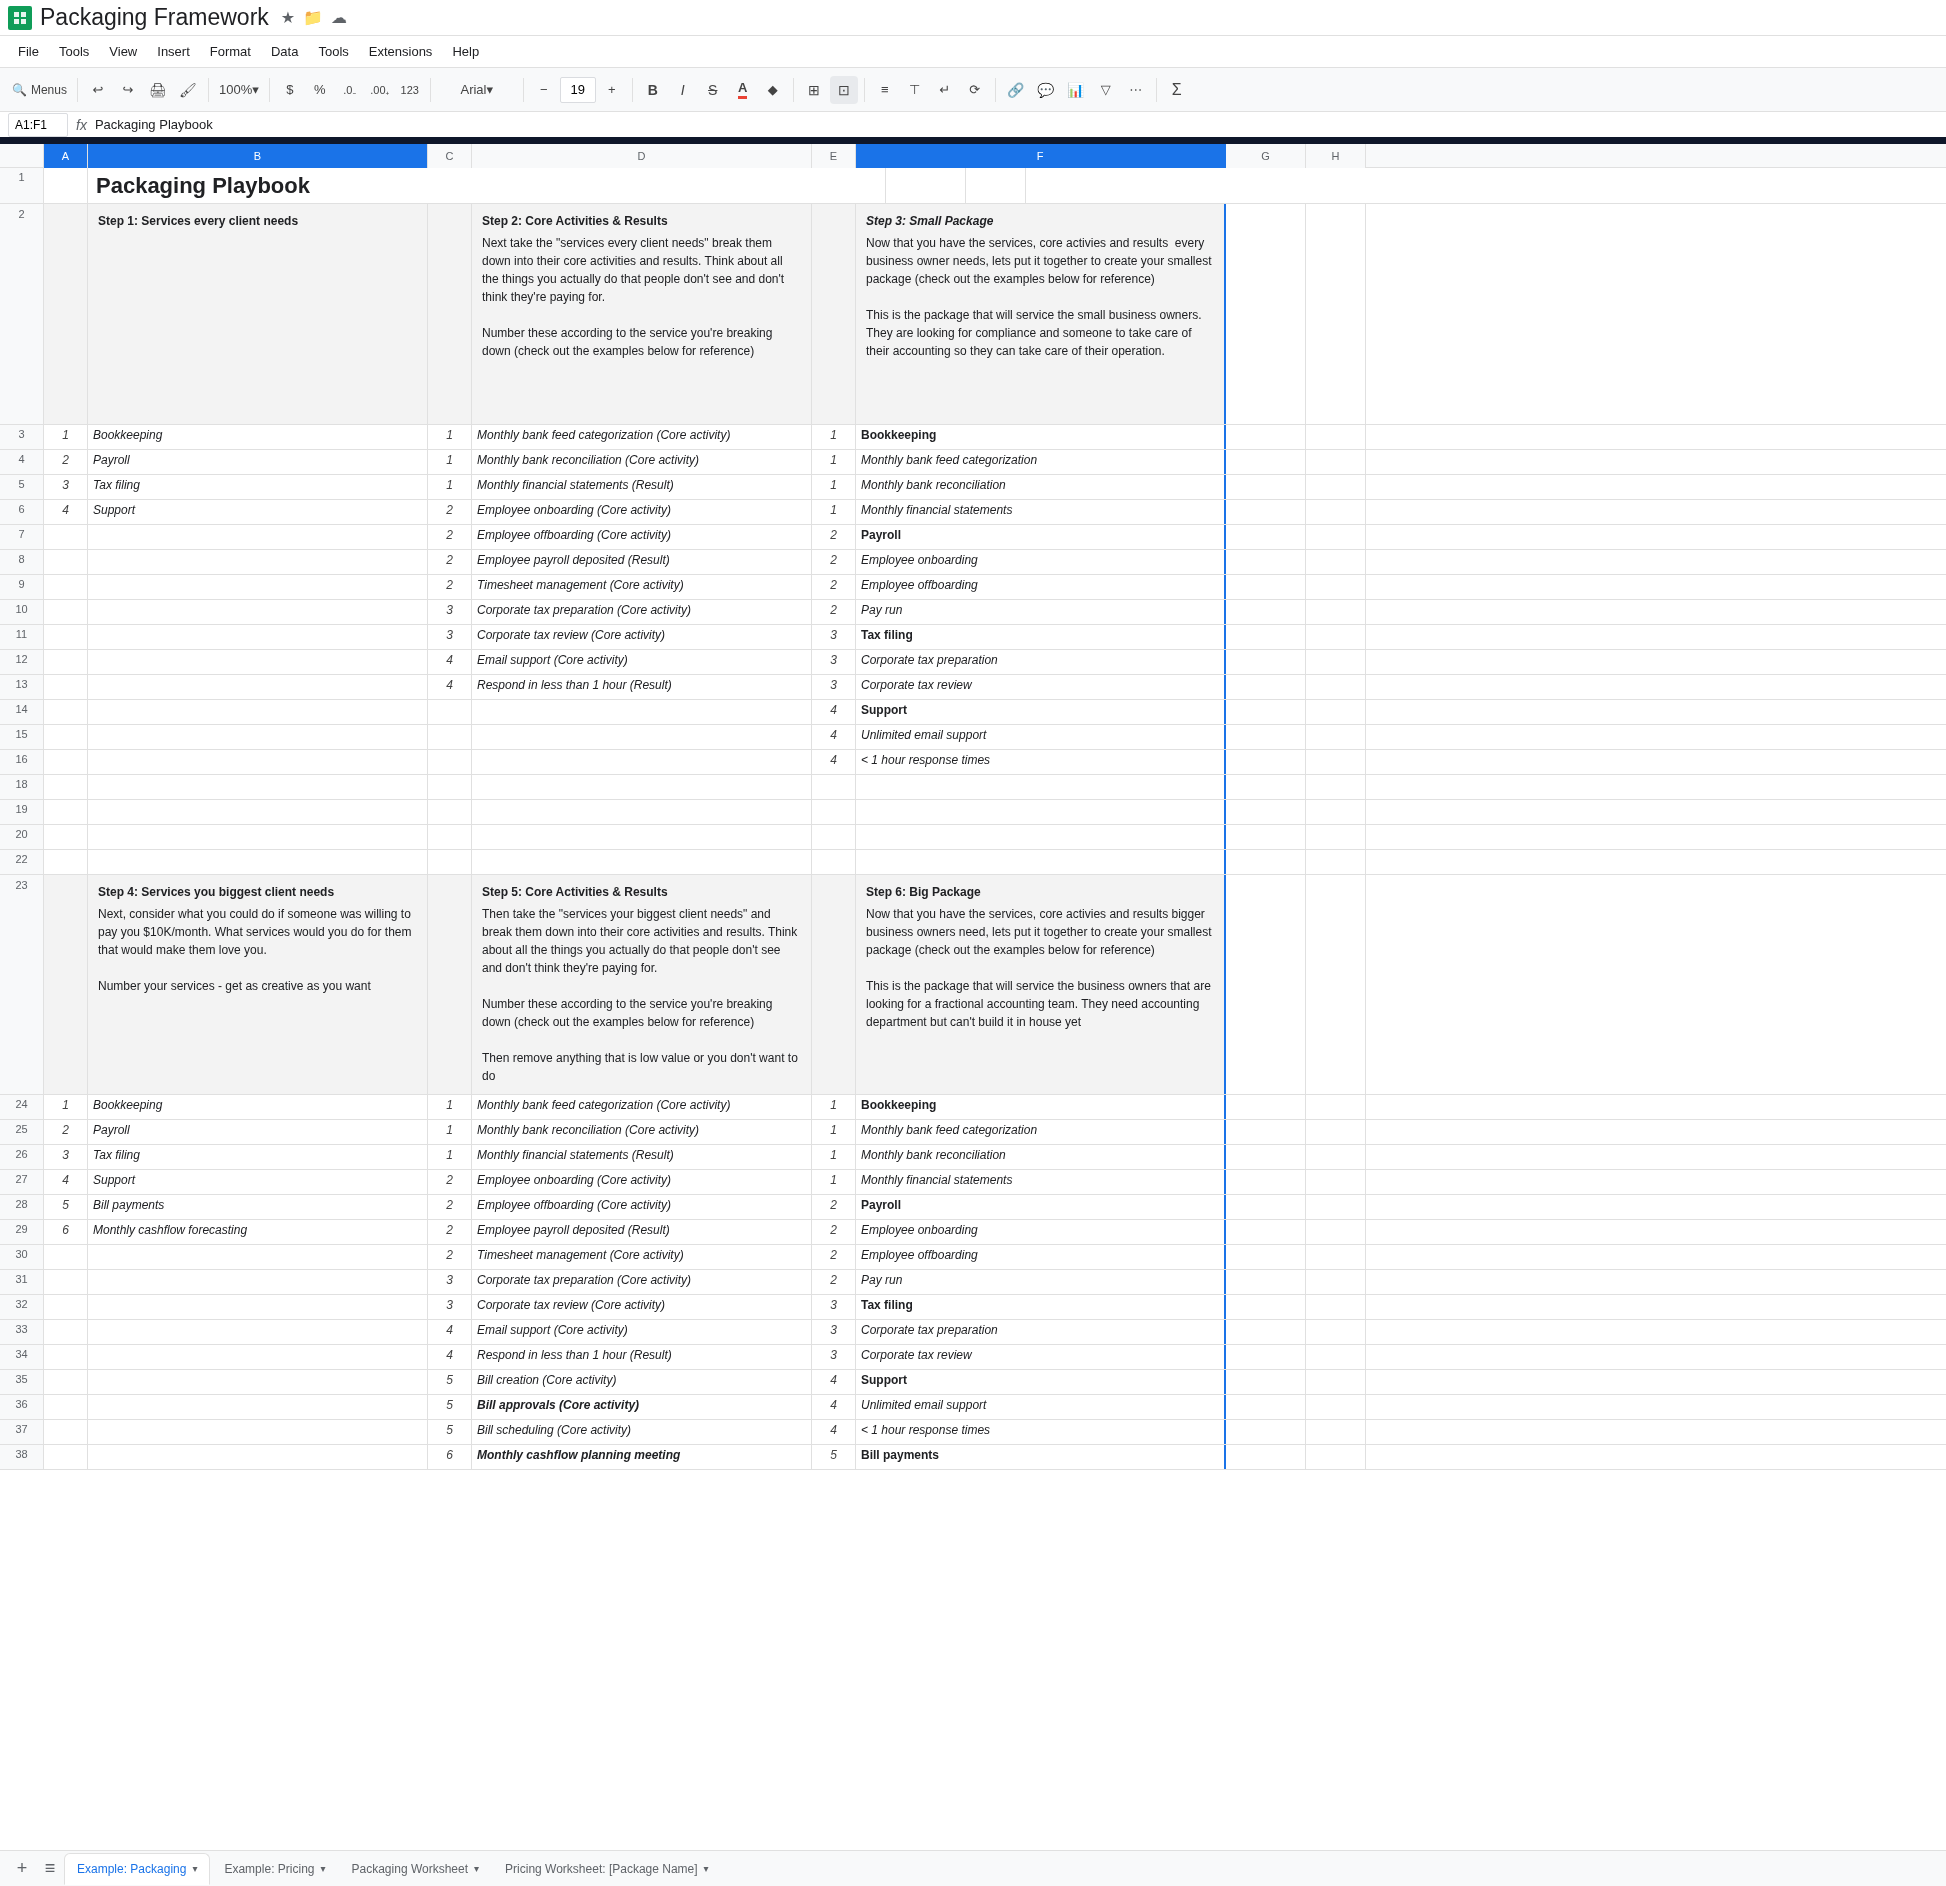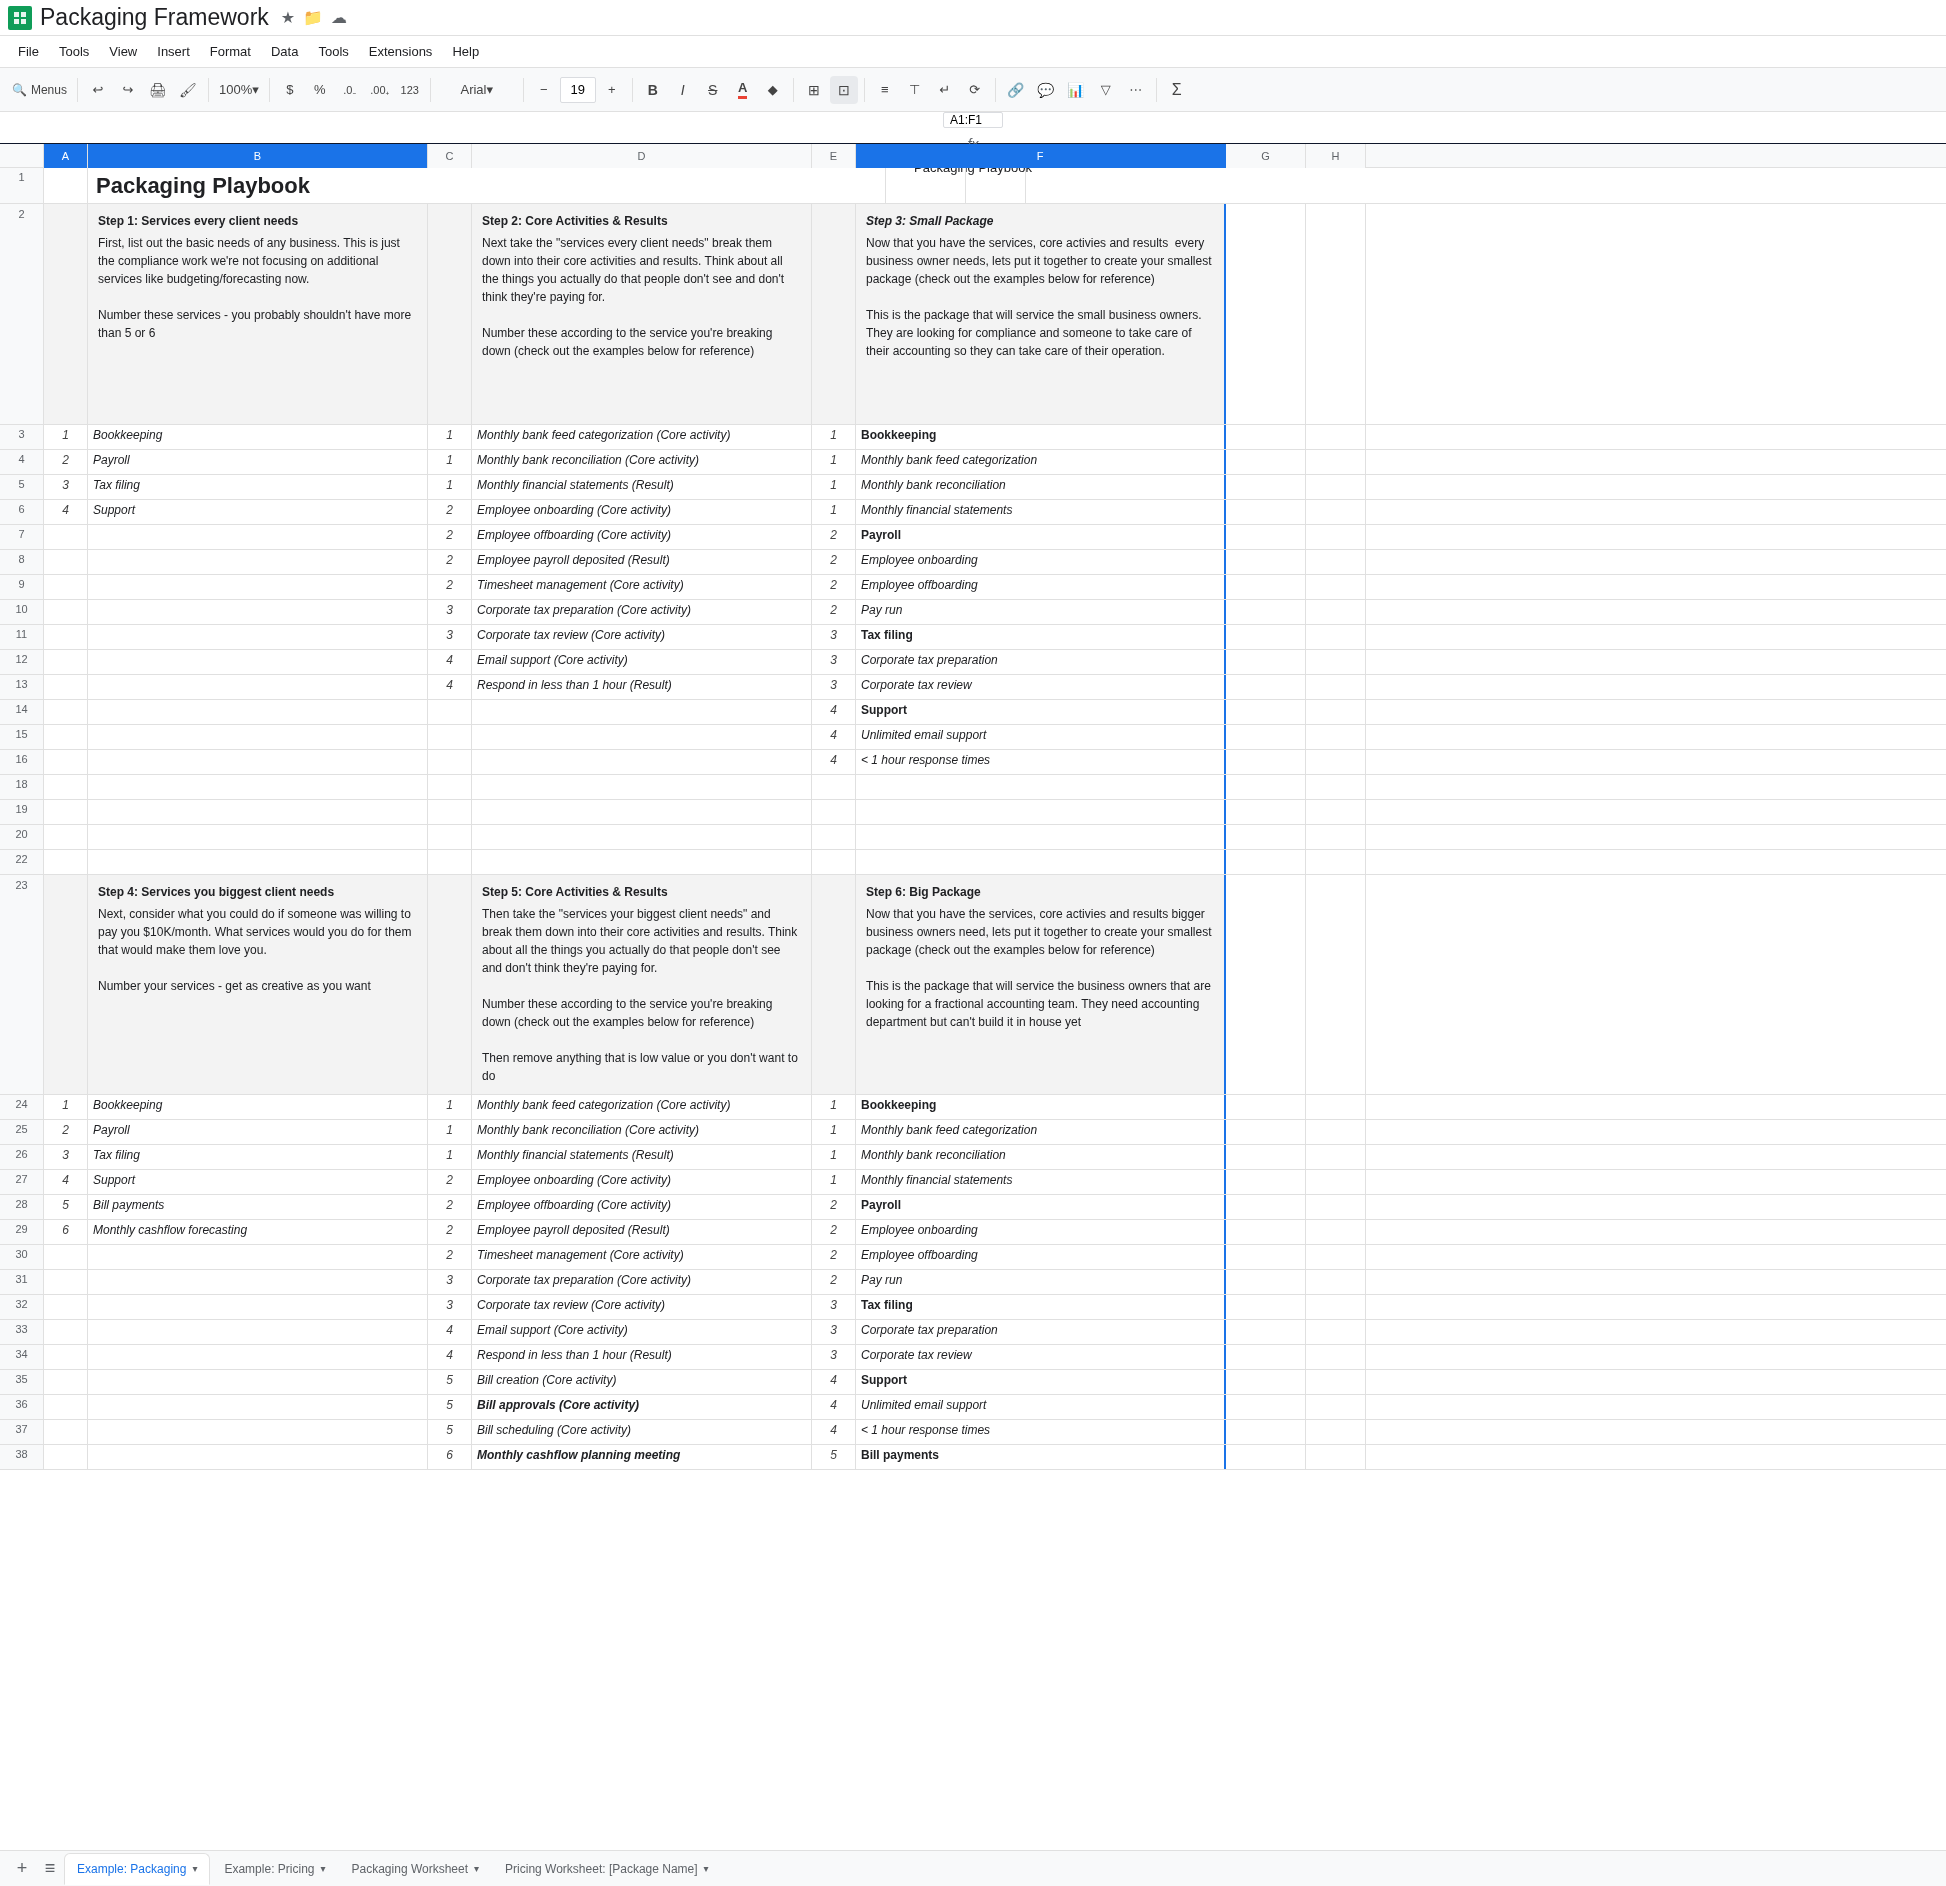--- a/index.html
+++ b/index.html
@@ -34,21 +34,21 @@
       border: none; background: transparent;
     }
     .tb-divider { width: 1px; height: 24px; background: #e0e0e0; margin: 0 4px; }
     .font-size-box { width: 36px; height: 26px; border: 1px solid #dadce0; border-radius: 2px; text-align: center; font-size: 13px; }
     .tb-bold { font-weight: bold; }
     .tb-italic { font-style: italic; }
 
     
     .formula-bar {
       display: flex; align-items: center; height: 32px; padding: 0 8px;
-      border-bottom: 1px solid #0f172a; background: #fff; gap: 8px; flex-direction: column;
+      border-bottom: 7px solid #0f172a; background: #fff; gap: 8px;
     }
     .cell-ref-box { width: 60px; height: 24px; border: 1px solid #dadce0; border-radius: 2px; padding: 0 6px; font-size: 12px; display: flex; align-items: center; }
     .formula-content { font-size: 13px; color: #202124; }
 
     
     .spreadsheet { display: flex; flex-direction: column; flex: 1; overflow: hidden; }
 
     
     .col-headers { display: flex; height: 24px; background: #f8f9fa; border-bottom: 1px solid #e0e0e0; }
     .row-num-header { width: 44px; min-width: 44px; border-right: 1px solid #e0e0e0; }
@@ -232,23 +232,20 @@
 
     <div class="cell cell-g"></div>
     <div class="cell cell-h"></div>
   </div>
 
   <div class="grid-row header-row">
     <div class="row-num" style="min-height:220px; align-items:flex-start; padding-top:4px;">2</div>
     <div class="cell cell-a bg-gray" style="min-height:220px;"></div>
     <div class="cell cell-b bg-gray" style="min-height:220px; display:block; padding:8px 10px; font-size:12px; line-height:1.5;">
       <div style="font-weight:bold; margin-bottom:4px;">Step 1: Services every client needs</div>
-      <div style="white-space:pre-wrap;">First, list out the basic needs of any business. This is just the compliance work we're not focusing on additional services like budgeting/forecasting now.
-
-Number these services - you probably shouldn't have more than 5 or 6</div>
     </div>
     <div class="cell cell-c bg-gray" style="min-height:220px;"></div>
     <div class="cell cell-d bg-gray" style="min-height:220px; display:block; padding:8px 10px; font-size:12px; line-height:1.5;">
       <div style="font-weight:bold; margin-bottom:4px;">Step 2: Core Activities &amp; Results</div>
       <div style="white-space:pre-wrap;">Next take the "services every client needs" break them down into their core activities and results. Think about all the things you actually do that people don't see and don't think they're paying for.
 
 Number these according to the service you're breaking down (check out the examples below for reference)</div>
     </div>
     <div class="cell cell-e bg-gray" style="min-height:220px;"></div>
     <div class="cell cell-f bg-gray" style="min-height:220px; display:block; padding:8px 10px; font-size:12px; line-height:1.5; border-right: 2px solid #1a73e8;">

